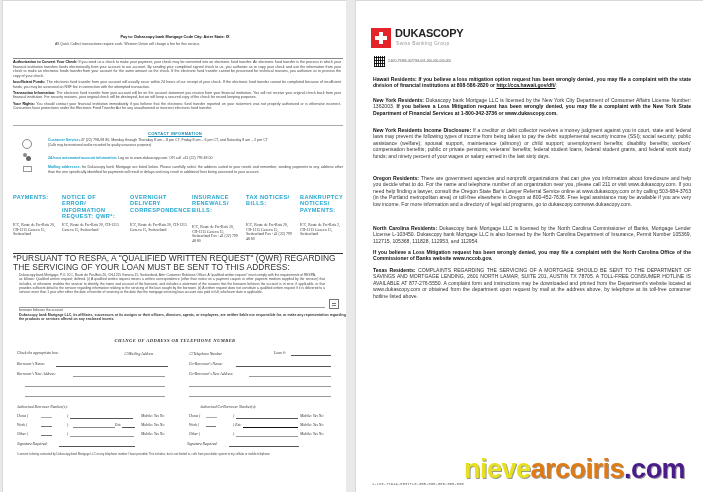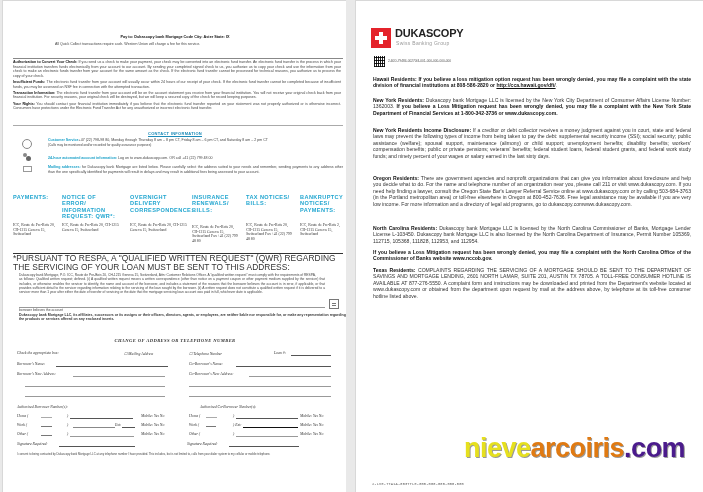--- a/index.html
+++ b/index.html
@@ -27,21 +27,21 @@
   .right-p .b{color:#111;}
   .ulink{text-decoration:underline;}
   .logo-cross{width:20px;height:20px;background:#e4232b;position:relative;}
   .logo-cross:before{content:"";position:absolute;left:8px;top:4px;width:4px;height:12px;background:#fff;}
   .logo-cross:after{content:"";position:absolute;left:4px;top:8px;width:12px;height:4px;background:#fff;}
   .brand{font-size:11px;font-weight:bold;color:#222;letter-spacing:-.2px;}
   .brand-sub{font-size:5px;color:#999;letter-spacing:.3px;}
   .qr{width:11px;height:11px;background:
       repeating-linear-gradient(90deg,#222 0 1px,#fff 1px 2px),
       repeating-linear-gradient(0deg,#222 0 1px,#fff 1px 3px);background-blend-mode:multiply;}
-  .watermark{font-size:27px;font-weight:bold;letter-spacing:-.5px;text-shadow:1px 1px 0 #999;}
+  .watermark{font-size:27px;font-weight:bold;letter-spacing:-.5px;text-shadow:1px 1px 0 #999;margin-top:21px;}
   .wm-1{color:#e6e01e;}
   .wm-2{color:#e07a12;}
   .wm-3{color:#4b1b8c;}
   .footer-code{font-family:"Liberation Mono",monospace;font-size:3.6px;color:#555;letter-spacing:.2px;}
   .eho{width:10px;height:10px;border:1px solid #777;box-sizing:border-box;}
 </style>
 </head>
 <body>
 
 <div class="page" id="page-left">

